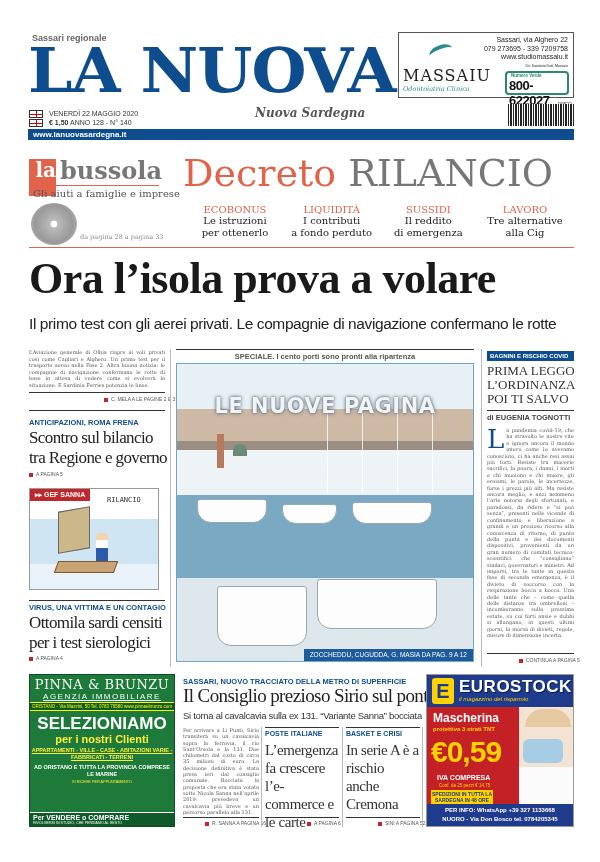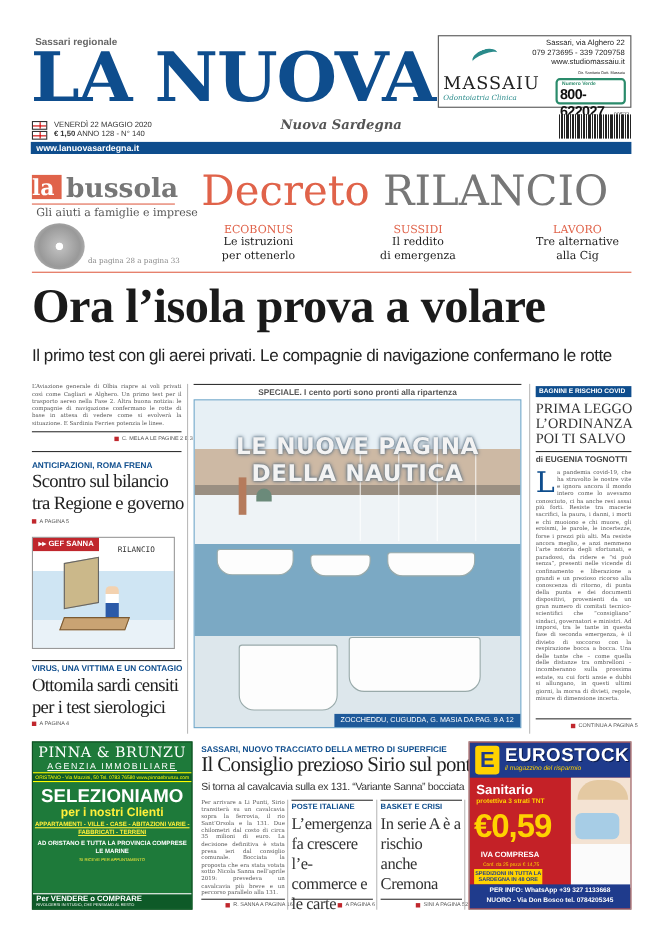--- a/index.html
+++ b/index.html
@@ -25,21 +25,21 @@
   .ad-massaiu .brand { position:absolute; left:4px; top:33px; font: 16px "DejaVu Serif", serif; color:#222; letter-spacing:1px; }
   .ad-massaiu .tag { position:absolute; left:4px; top:52px; font: italic 6.5px "DejaVu Serif", serif; color:#2a8b8b; }
   .ad-massaiu .swoosh { position:absolute; left:30px; top:12px; width:24px; height:14px; border-top:4px solid #2a8b8b; border-radius:50% 50% 0 0; transform: rotate(-20deg); }
   .ad-massaiu .green { position:absolute; right:4px; top:38px; width:64px; height:24px; border:2px solid #2a8b6b; border-radius:4px; }
   .ad-massaiu .green .lbl { position:absolute; left:4px; top:0; font: bold 4.5px "Liberation Sans", sans-serif; color:#2a8b6b; }
   .ad-massaiu .green .num { position:absolute; left:2px; top:5px; font: bold 13px "Liberation Sans", sans-serif; color:#111; letter-spacing:-0.5px; }
   .barcode { left: 508px; top: 104px; width: 66px; height: 22px; background: repeating-linear-gradient(90deg,#222 0 1px,#fff 1px 2px,#222 2px 4px,#fff 4px 5px); }
   .barcode-num { left: 558px; top: 101px; font: 5px "Liberation Sans", sans-serif; color:#333; }
 
   
-  .bussola-la { left: 29px; top: 159px; width: 27px; height: 22px; background: #e0634a; color:#fff; font: bold 20px/22px "DejaVu Serif", serif; text-align:left; }
+  .bussola-la { left: 29px; top: 159px; width: 27px; height: 37px; background: #e0634a; color:#fff; font: bold 20px/22px "DejaVu Serif", serif; text-align:right; }
   .bussola-word { left: 60px; top: 156px; font: bold 24px "DejaVu Serif", serif; color:#777; }
   .bussola-line { left: 29px; top: 185px; width: 130px; height: 1px; background: #e0634a; }
   .bussola-sub { left: 33px; top: 188px; font: 10px "DejaVu Serif", serif; color:#555; }
   .compass { left: 31px; top: 203px; width: 46px; height: 42px; border-radius: 50%; background: radial-gradient(circle, #fff 10%, #bbb 12%, #999 60%, #ccc 100%); }
   .bussola-pages { left: 80px; top: 233px; font: 6.5px "DejaVu Serif", serif; color:#888; }
 
   .decreto { left: 183px; top: 151px; font: 38px/44px "DejaVu Serif", serif; color:#e0634a; white-space:nowrap; }
   .decreto .gray { color:#777; }
   .topics { left: 190px; top: 204px; width: 380px; display:flex; justify-content:space-between; }
   .topic { text-align:center; width: 90px; }
@@ -171,20 +171,25 @@
   <span>Decreto</span>
   <span class="gray">RILANCIO</span>
 </div>
 <div class="abs topics">
   <div class="topic">
     <div class="k">ECOBONUS</div>
     <div class="v">Le istruzioni</div>
     <div class="v">per ottenerlo</div>
   </div>
   <div class="topic">
+    <div class="k">LIQUIDITÀ</div>
+    <div class="v">I contributi</div>
+    <div class="v">a fondo perduto</div>
+  </div>
+  <div class="topic">
     <div class="k">SUSSIDI</div>
     <div class="v">Il reddito</div>
     <div class="v">di emergenza</div>
   </div>
   <div class="topic">
     <div class="k">LAVORO</div>
     <div class="v">Tre alternative</div>
     <div class="v">alla Cig</div>
   </div>
 </div>
@@ -226,21 +231,20 @@
   <div class="mast" style="left:185px;"></div>
   <div class="mast" style="left:220px;"></div>
   <div class="mast" style="left:255px;"></div>
   <div class="boat" style="left:20px;top:135px;width:70px;height:24px;"></div>
   <div class="boat" style="left:105px;top:140px;width:55px;height:20px;"></div>
   <div class="boat" style="left:175px;top:138px;width:80px;height:22px;"></div>
   <div class="boat" style="left:40px;top:222px;width:90px;height:60px;"></div>
   <div class="boat" style="left:140px;top:215px;width:120px;height:50px;"></div>
   <div class="overlay">
     <div>LE NUOVE PAGINA</div>
-    <div>DELLA NAUTICA</div>
   </div>
   <div class="credit">ZOCCHEDDU, CUGUDDA, G. MASIA DA PAG. 9 A 12</div>
 </div>
 
 <div class="abs col-divider" style="left:481px;top:349px;height:318px;"></div>
 
 <div class="abs r-kicker">BAGNINI E RISCHIO COVID</div>
 <div class="abs r-title">PRIMA LEGGO L’ORDINANZA POI TI SALVO</div>
 <div class="abs rule" style="left:487px;top:410px;width:87px;"></div>
 <div class="abs r-author">di EUGENIA TOGNOTTI</div>
@@ -290,21 +294,21 @@
 
 <div class="abs ad-euro">
   <div class="hdr">
     <div class="e-logo">E</div>
     <div class="brand">EUROSTOCK</div>
     <div class="slogan">il magazzino del risparmio</div>
   </div>
   <div class="face"></div>
   <div class="hair"></div>
   <div class="mask"></div>
-  <div class="m1">Sanitario</div>
+  <div class="m1">Mascherina</div>
   <div class="m2">protettiva 3 strati TNT</div>
   <div class="price">€0,59</div>
   <div class="iva">IVA COMPRESA</div>
   <div class="conf">Conf. da 25 pezzi € 14,75</div>
   <div class="sped">SPEDIZIONI IN TUTTA LA SARDEGNA IN 48 ORE</div>
   <div class="foot">
     <div>PER INFO: WhatsApp +39 327 1133668</div>
     <div>NUORO - Via Don Bosco tel. 0784205345</div>
   </div>
 </div>

